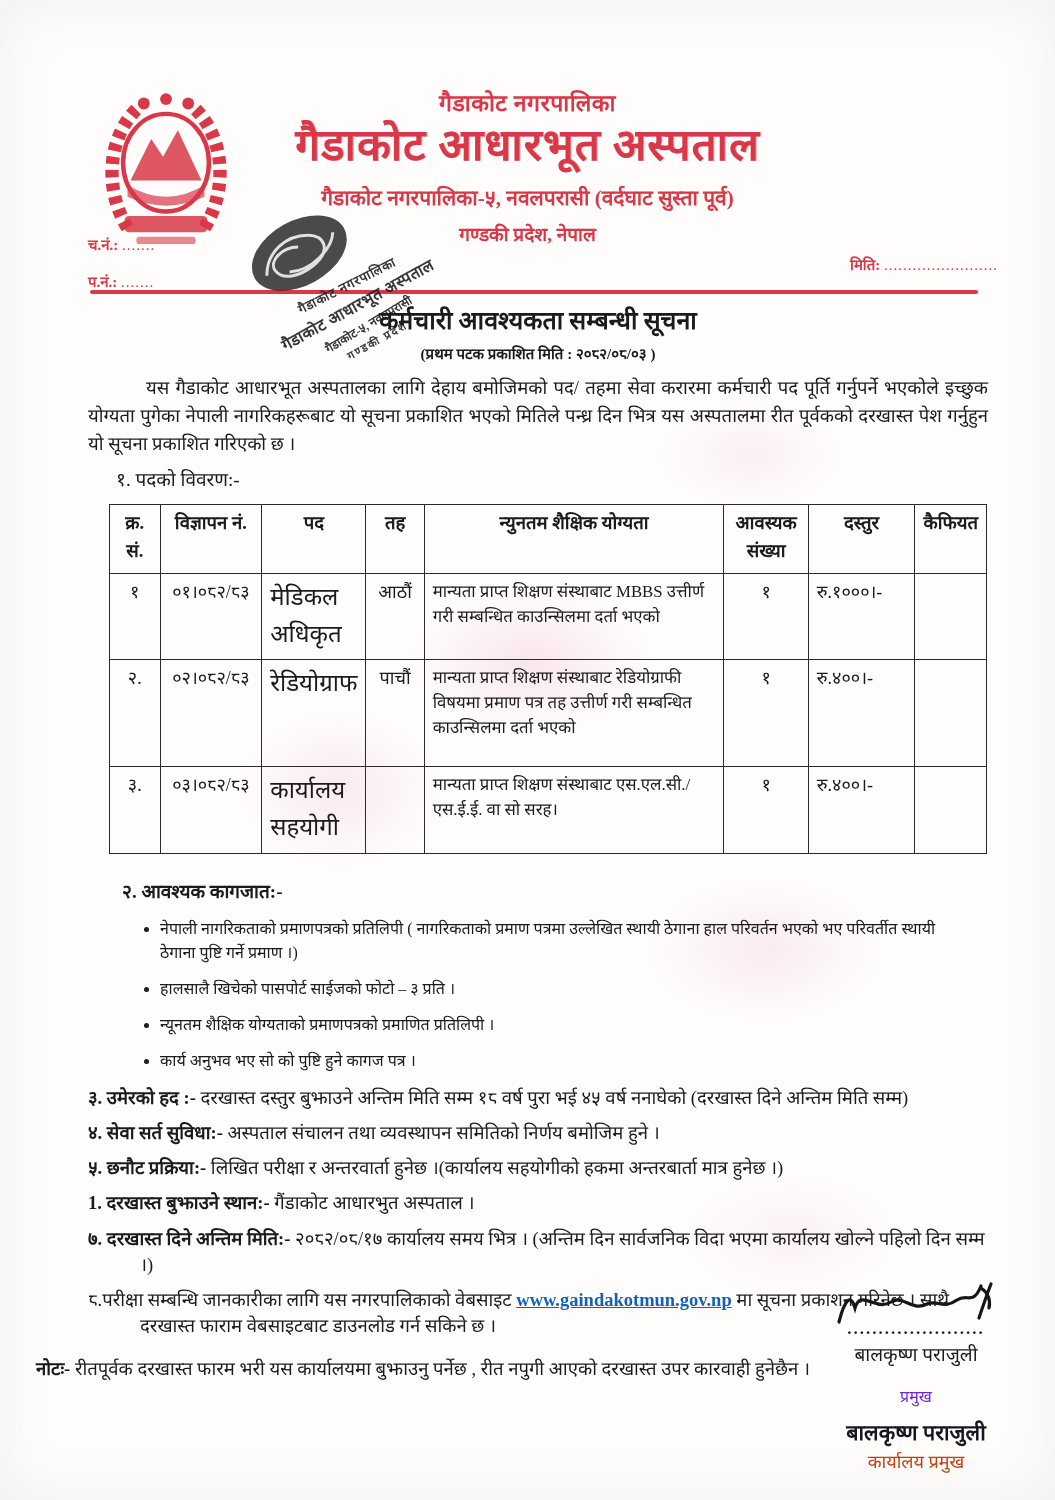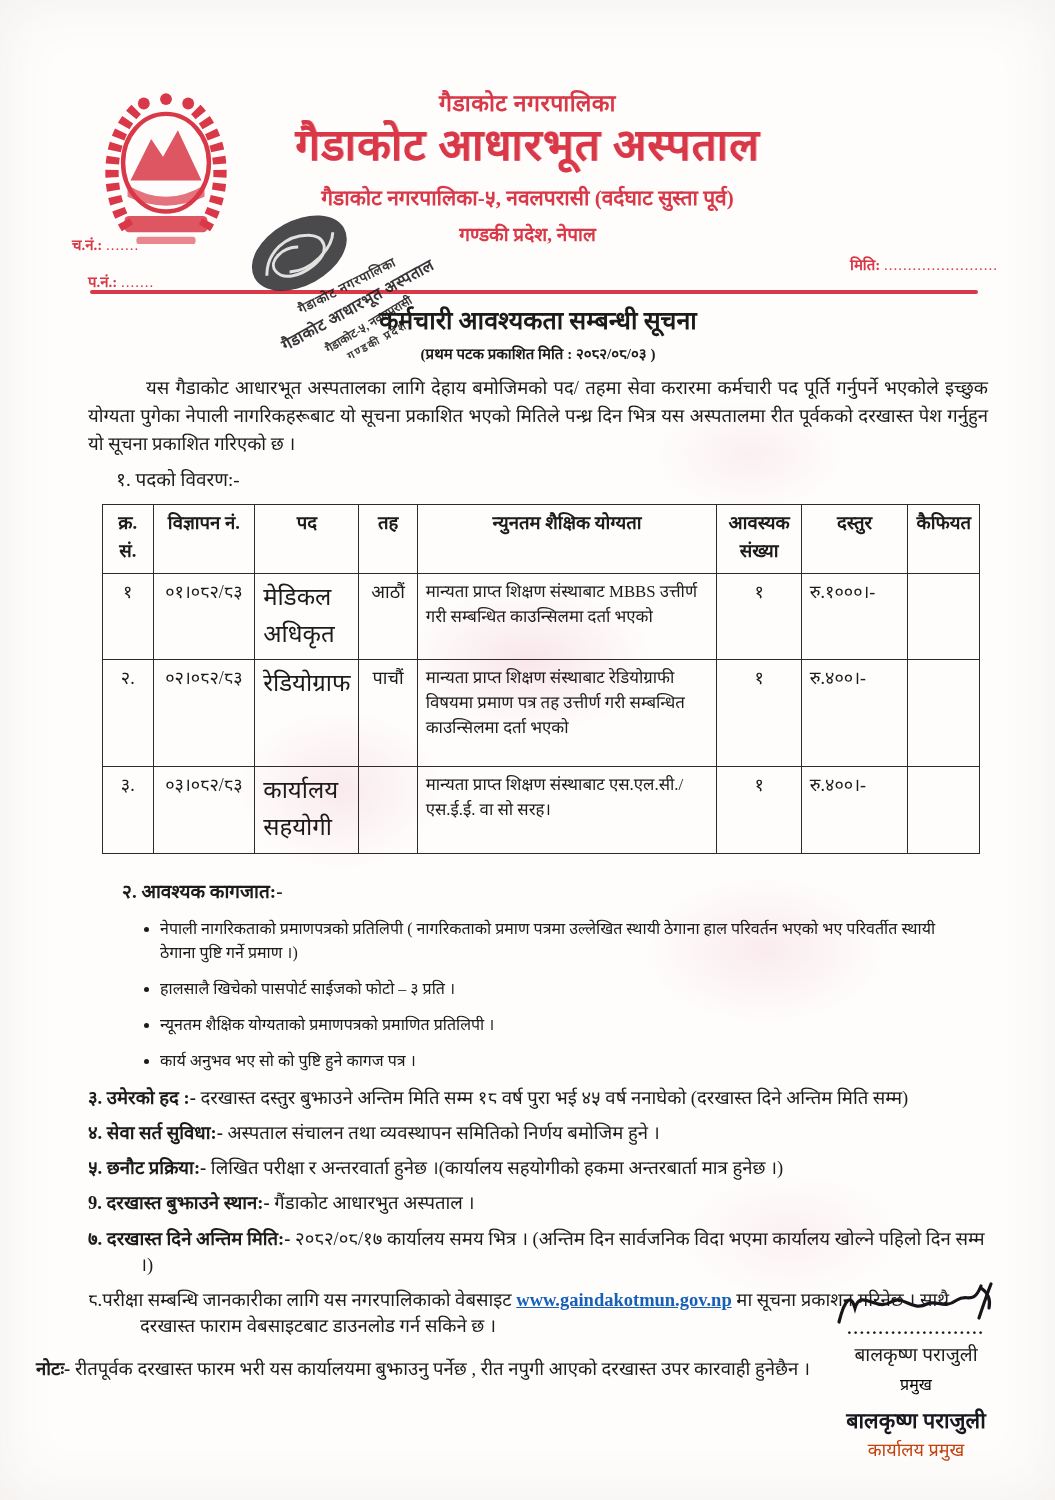--- a/index.html
+++ b/index.html
@@ -15,21 +15,21 @@
   }
   .blob{position:absolute;pointer-events:none;}
   
   .red{color:#d93848;}
   .hdr-center{position:absolute;left:0;width:100%;text-align:center;font-weight:bold;}
   .hdr-muni{top:86px;font-size:23px;letter-spacing:.5px;}
   .hdr-hospital{top:113px;font-size:44px;letter-spacing:1px;text-shadow:1px 0 0 rgba(217,56,72,.45);}
   .hdr-address{top:183px;font-size:21px;}
   .hdr-province{top:221px;font-size:19px;}
   .refline{position:absolute;font-size:15px;font-weight:bold;}
-  .ref-chalani{left:72px;top:234px;}
+  .ref-chalani{left:88px;top:234px;}
   .ref-patra{left:88px;top:271px;}
   .ref-date{left:808px;top:254px;margin-left:42px;}
   .ref-dots{font-weight:normal;letter-spacing:1px;}
   .rule-red{position:absolute;left:90px;top:290px;width:888px;height:3.5px;background:#d93848;border-radius:2px;}
   .emblem{position:absolute;left:92px;top:90px;width:148px;height:178px;}
   
   .stamp{
     position:absolute;left:230px;top:200px;width:250px;height:200px;
     transform:rotate(-29deg);transform-origin:50% 50%;
     color:#1b1b1e;opacity:.88;text-align:center;font-weight:bold;
@@ -40,42 +40,42 @@
   .stamp-l1{font-size:13px;letter-spacing:1px;transform:rotate(2deg);}
   .stamp-l2{font-size:16px;letter-spacing:.5px;margin-top:2px;}
   .stamp-l3{font-size:12px;margin-top:3px;transform:rotate(-2deg);}
   .stamp-l4{font-size:11px;margin-top:2px;letter-spacing:2px;}
   
   .body{position:absolute;left:88px;top:296px;width:900px;}
   .notice-title{font-size:25px;font-weight:bold;text-align:center;margin:6px 0 0 0;}
   .notice-sub{font-size:15px;font-weight:bold;text-align:center;margin:7px 0 0 0;}
   .intro{font-size:18.5px;line-height:1.5;text-align:justify;text-indent:58px;margin:12px 0 0 0;}
   .sec-head{font-size:19px;font-weight:normal;margin:8px 0 0 28px;}
-  table.positions{border-collapse:collapse;margin:12px 0 0 14px;width:878px;}
+  table.positions{border-collapse:collapse;margin:12px 0 0 21px;width:878px;}
   table.positions th,table.positions td{border:1.7px solid #2e2a28;padding:5px 8px;vertical-align:top;}
   table.positions th{font-size:18.5px;text-align:center;height:58px;line-height:1.5;}
   td.c{text-align:center;font-size:18px;}
   td.post{text-align:left;padding-left:12px;font-size:24px;line-height:1.55;}
   td.qual{text-align:left;font-size:16.8px;line-height:1.5;}
   td.fee{text-align:left;padding-left:16px;font-size:18px;}
   tr.r1 td{height:74px;} tr.r2 td{height:96px;} tr.r3 td{height:76px;}
   .sec2-head{font-size:19px;font-weight:bold;margin:24px 0 0 34px;}
   ul.docs{margin:13px 0 0 52px;padding-left:20px;}
   ul.docs li{font-size:16px;line-height:1.55;margin-bottom:11px;max-width:812px;}
   .numsec{font-size:18.5px;line-height:1.42;margin:9px 0 0 0;padding-left:52px;text-indent:-52px;}
   .numsec b{font-weight:bold;}
   a.site{color:#1660b8;text-decoration:underline;font-weight:bold;}
   .note{font-size:18.5px;margin:15px 0 0 -52px;}
   .note b{font-weight:bold;}
   
   .sig{position:absolute;left:790px;top:1278px;width:252px;text-align:center;}
   .sig svg{display:block;margin:0 auto;}
   .sig-dots{font-size:17px;font-weight:bold;letter-spacing:2px;margin-top:-12px;line-height:1;}
   .sig-name{font-size:19px;margin-top:4px;}
-  .sig-title{font-size:16px;margin-top:6px;color:#000000;}
+  .sig-title{font-size:16px;margin-top:18px;color:#6d28d9;}
   .sig-stamp-name{font-size:21.5px;font-weight:bold;margin-top:10px;color:#17171f;}
   .sig-stamp-title{font-size:18px;margin-top:3px;color:#c2410c;}
 </style>
 </head>
 <body>
 
 <div class="page">
 
   <div class="blob" style="left:360px;top:560px;width:340px;height:200px;background:radial-gradient(closest-side,rgba(238,178,196,.30),rgba(238,178,196,0) 72%);"></div>
   <div class="blob" style="left:200px;top:680px;width:280px;height:220px;background:radial-gradient(closest-side,rgba(238,178,196,.26),rgba(238,178,196,0) 72%);"></div>
@@ -203,21 +203,21 @@
     <ul class="docs">
       <li>नेपाली नागरिकताको प्रमाणपत्रको प्रतिलिपी ( नागरिकताको प्रमाण पत्रमा उल्लेखित स्थायी ठेगाना हाल परिवर्तन भएको भए परिवर्तीत स्थायी ठेगाना पुष्टि गर्ने प्रमाण ।)</li>
       <li>हालसालै खिचेको पासपोर्ट साईजको फोटो – ३ प्रति ।</li>
       <li>न्यूनतम शैक्षिक योग्यताको प्रमाणपत्रको प्रमाणित प्रतिलिपी ।</li>
       <li>कार्य अनुभव भए सो को पुष्टि हुने कागज पत्र ।</li>
     </ul>
 
     <p class="numsec"><b>३. उमेरको हद :-</b><span> दरखास्त दस्तुर बुझाउने अन्तिम मिति सम्म १८ वर्ष पुरा भई ४५ वर्ष ननाघेको (दरखास्त दिने अन्तिम मिति सम्म)</span></p>
     <p class="numsec"><b>४. सेवा सर्त सुविधा:-</b><span> अस्पताल संचालन तथा व्यवस्थापन समितिको निर्णय बमोजिम हुने ।</span></p>
     <p class="numsec"><b>५. छनौट प्रक्रिया:-</b><span> लिखित परीक्षा र अन्तरवार्ता हुनेछ ।(कार्यालय सहयोगीको हकमा अन्तरबार्ता मात्र हुनेछ ।)</span></p>
-    <p class="numsec"><b>9. दरखास्त बुझाउने स्थान:-</b><span> गैंडाकोट आधारभुत अस्पताल ।</span></p>
+    <p class="numsec"><b>1. दरखास्त बुझाउने स्थान:-</b><span> गैंडाकोट आधारभुत अस्पताल ।</span></p>
     <p class="numsec"><b>७. दरखास्त दिने अन्तिम मिति:-</b><span> २०८२/०८/१७ कार्यालय समय भित्र । (अन्तिम दिन सार्वजनिक विदा भएमा कार्यालय खोल्ने पहिलो दिन सम्म ।)</span></p>
 
     <p class="numsec">
       <span>८.परीक्षा सम्बन्धि जानकारीका लागि यस नगरपालिकाको वेबसाइट </span><a class="site" href="#">www.gaindakotmun.gov.np</a><span> मा सूचना प्रकाशन गरिनेछ । साथै दरखास्त फाराम वेबसाइटबाट डाउनलोड गर्न सकिने छ ।</span>
     </p>
 
     <p class="note"><b>नोटः-</b><span> रीतपूर्वक दरखास्त फारम भरी यस कार्यालयमा बुझाउनु पर्नेछ , रीत नपुगी आएको दरखास्त उपर कारवाही हुनेछैन ।</span></p>
   </div>
 
   <div class="sig">

